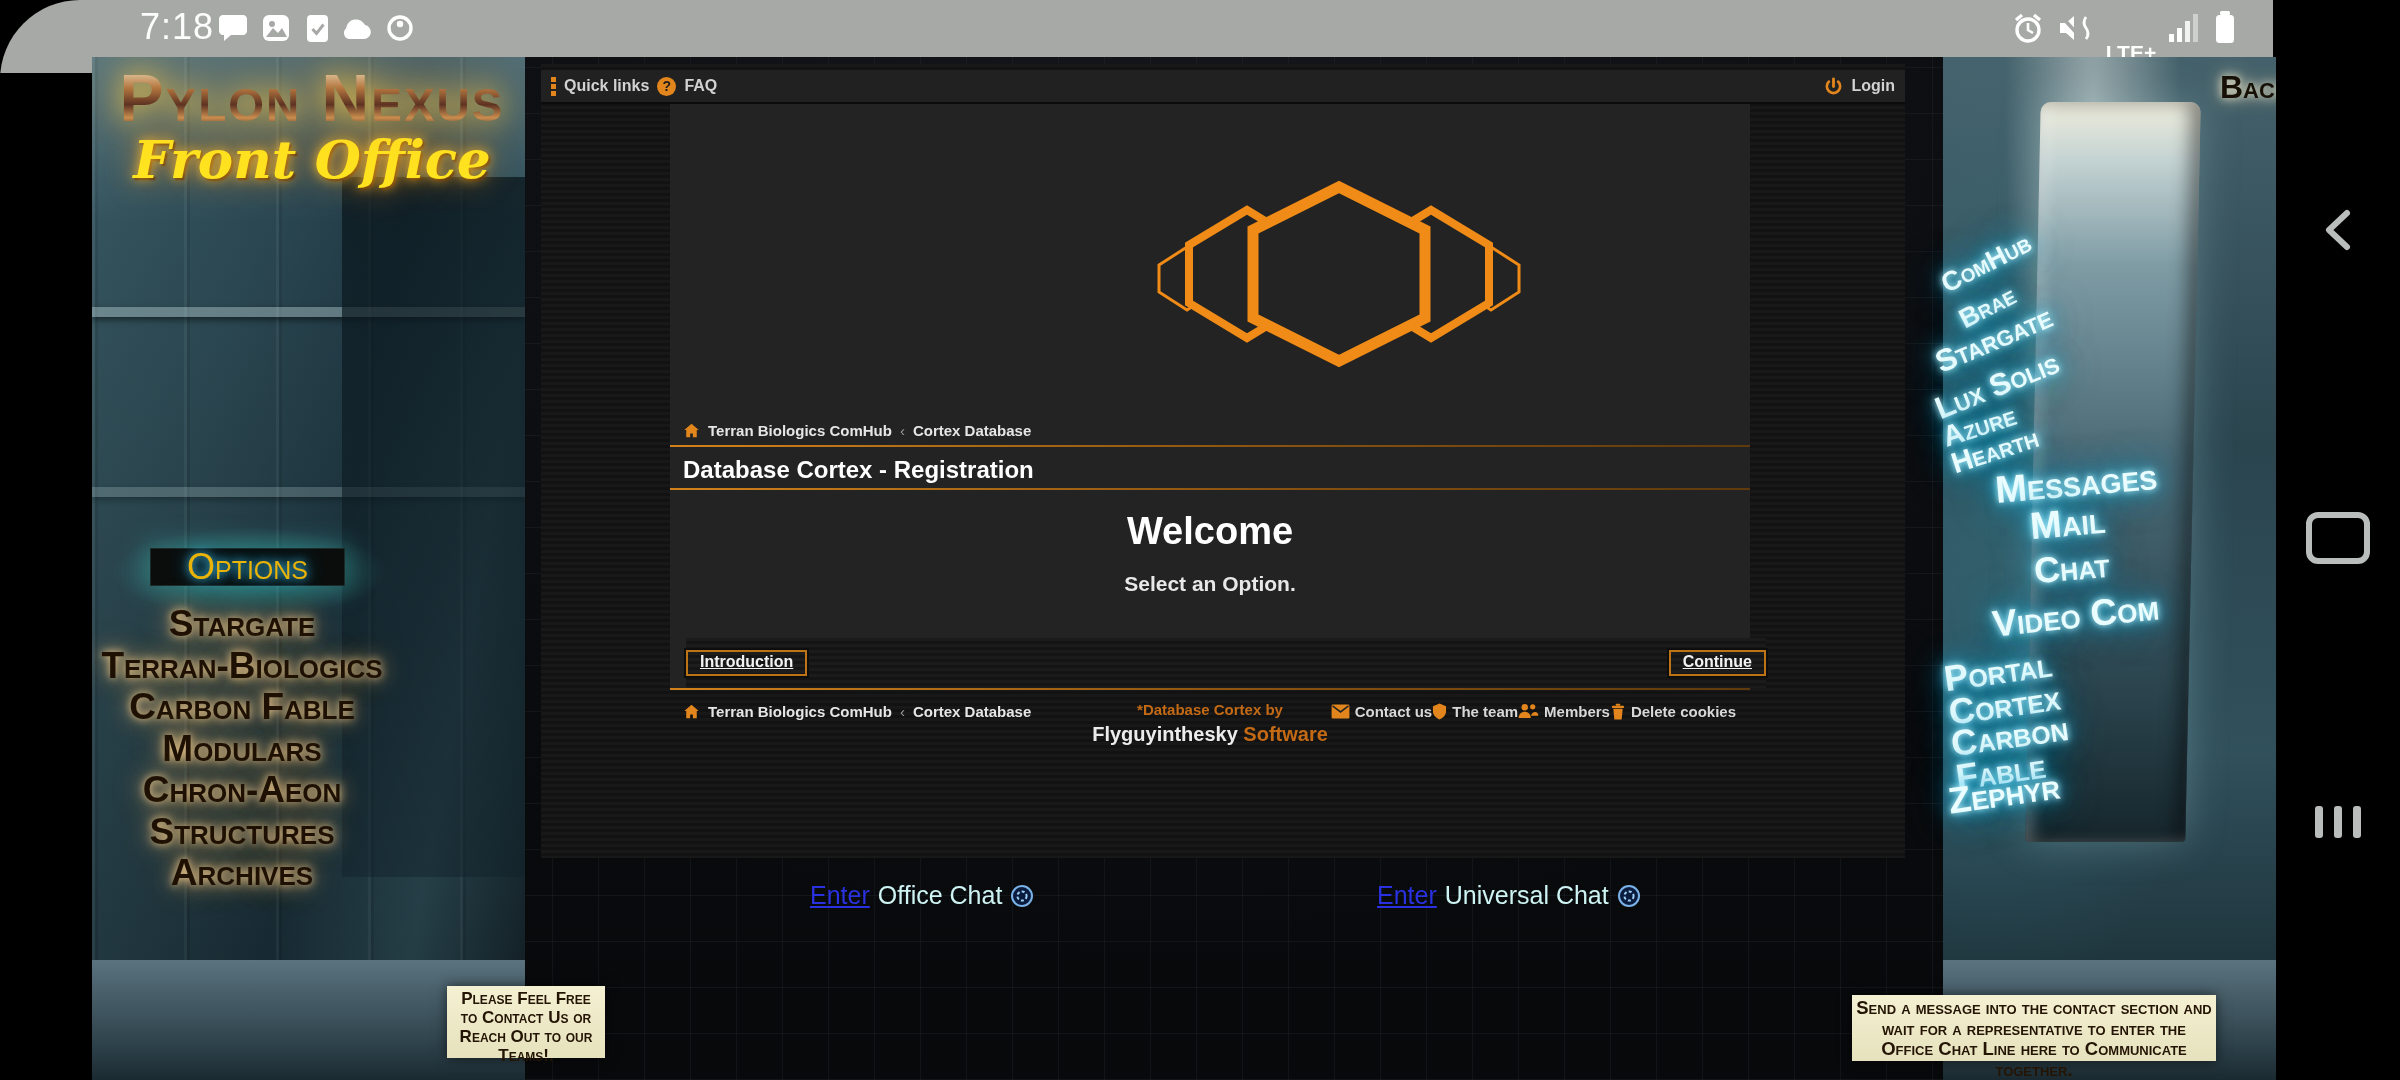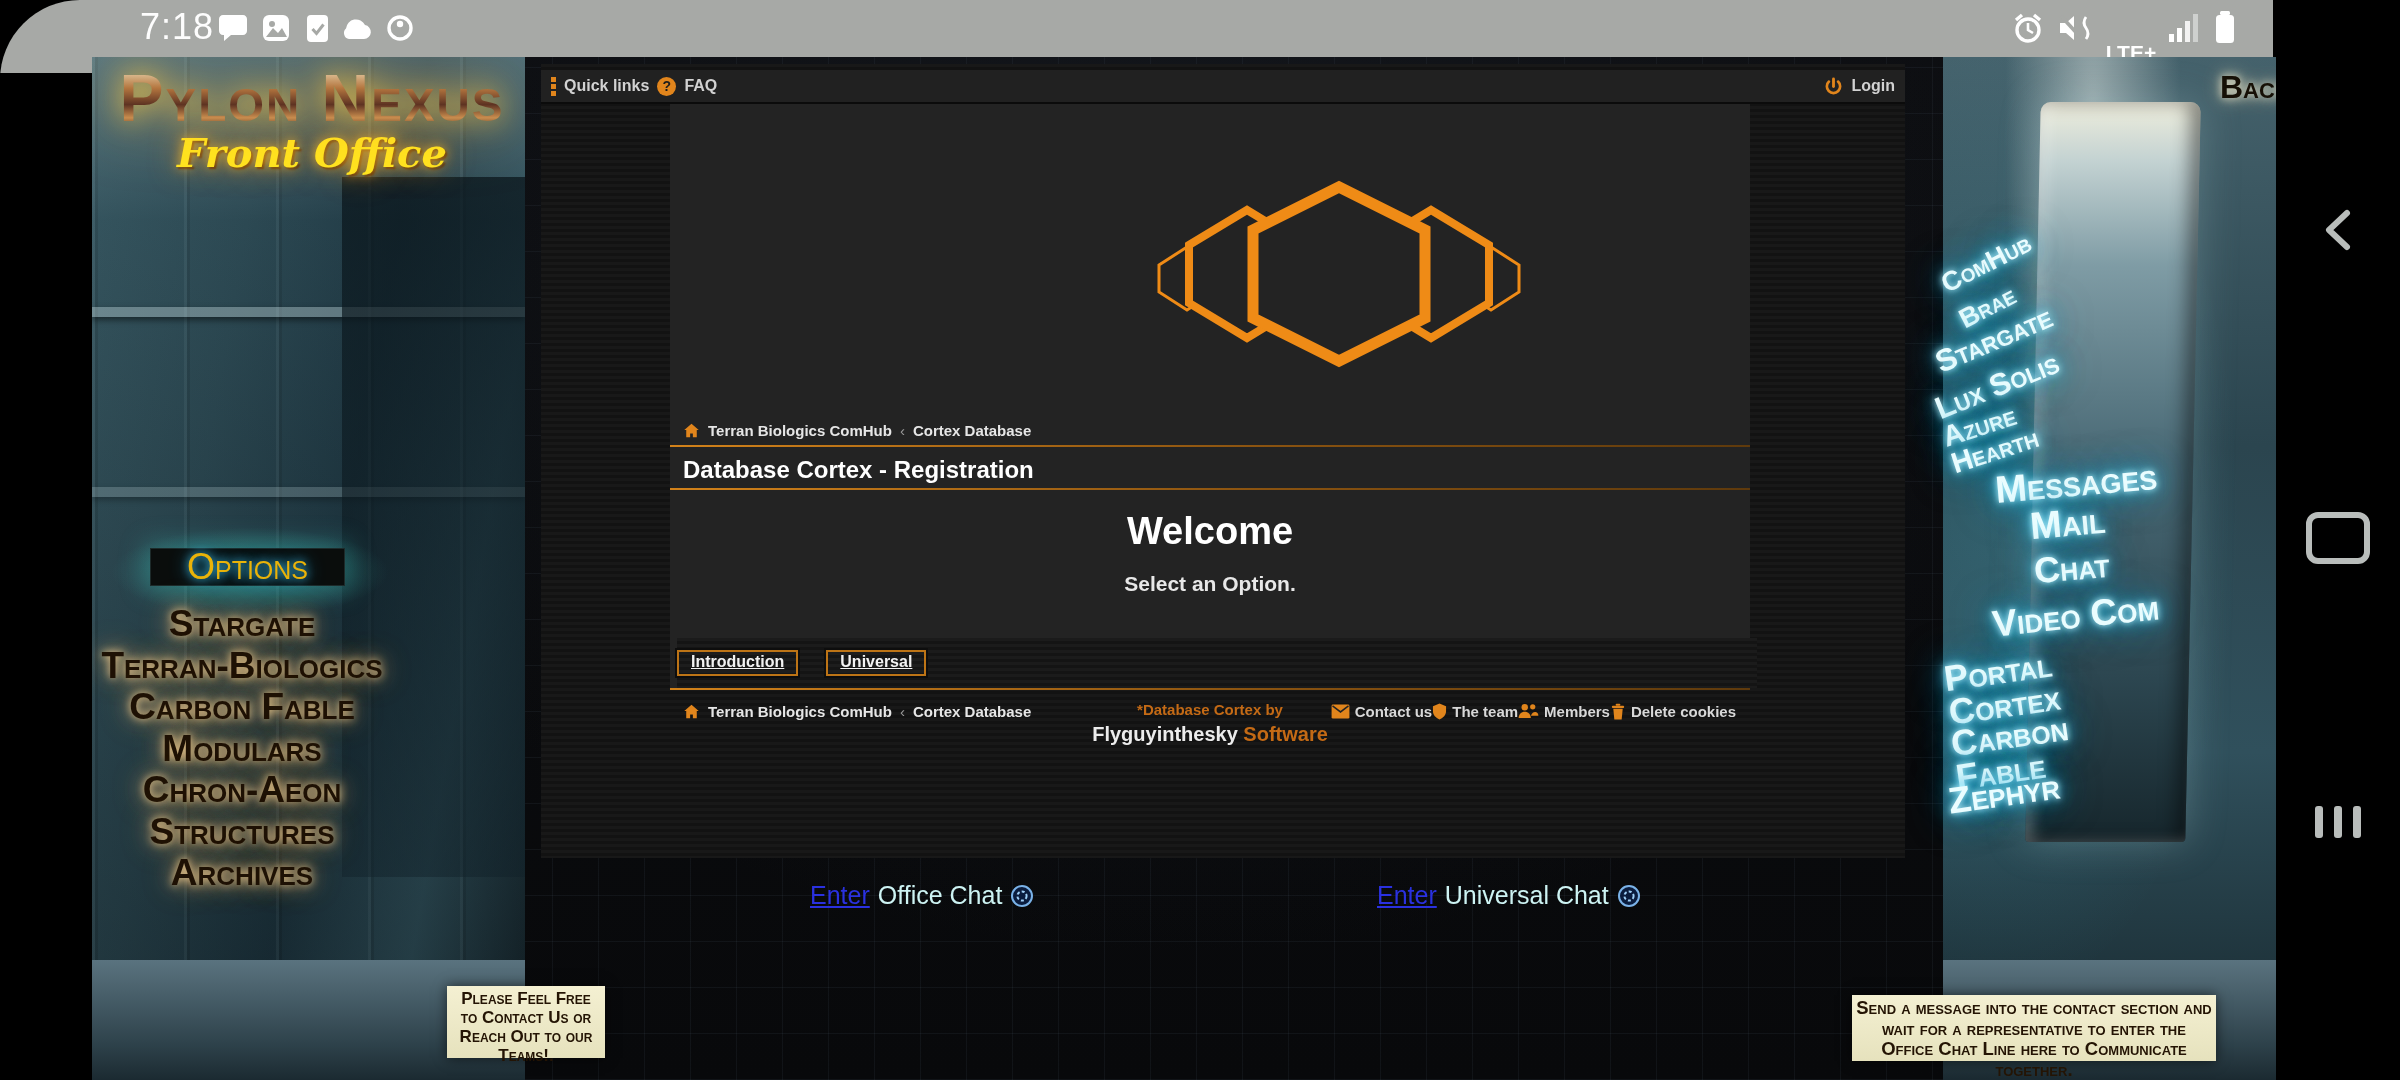--- a/index.html
+++ b/index.html
@@ -48,21 +48,21 @@
     box-shadow:0 0 40px rgba(190,230,235,.25), inset 8px 0 14px rgba(255,255,255,.25), inset -10px 0 18px rgba(0,0,0,.45);
     border-radius:10px 10px 4px 4px;transform:skewX(-1.2deg);}
   .floor{bottom:0;height:120px;width:100%;background:linear-gradient(180deg,#5a737f,#2e424b 70%,#1b2a31);}
 
   
   .logo{position:absolute;left:10px;top:8px;width:420px;text-align:center;}
   .logo-main{font-size:66px;font-weight:bold;font-variant:small-caps;letter-spacing:2px;line-height:1.0;
     background:linear-gradient(180deg,#f3e6c2 0%,#b4763f 35%,#5e3322 60%,#c98d4e 80%,#3c1f14 100%);
     -webkit-background-clip:text;background-clip:text;color:#a06a38;-webkit-text-fill-color:transparent;
     filter:drop-shadow(0 0 14px rgba(255,205,70,.95)) drop-shadow(0 0 30px rgba(255,170,40,.55));}
-  .logo-sub{font-family:"DejaVu Serif",serif;font-style:italic;font-weight:bold;font-size:40px;line-height:1.0;
+  .logo-sub{font-family:"DejaVu Serif",serif;font-style:italic;font-weight:bold;font-size:53px;line-height:1.0;
     color:#ffe41f;margin-top:2px;
     text-shadow:0 0 12px rgba(255,190,40,.95),0 0 30px rgba(255,150,30,.8),2px 2px 2px rgba(60,20,0,.9);}
 
   
   .options-glow{position:absolute;left:18px;top:470px;width:280px;height:90px;
     background:radial-gradient(ellipse,rgba(70,215,200,.40),transparent 70%);}
   .options-btn{position:absolute;left:58px;top:491px;width:193px;height:36px;background:#0a0d0c;
     border:1px solid #1d2a2a;display:flex;align-items:center;justify-content:center;
     box-shadow:0 0 26px 6px rgba(60,200,190,.30);}
   .options-btn span{font-variant:small-caps;font-weight:normal;font-size:36px;color:#eab308;line-height:1;
@@ -104,23 +104,23 @@
   .dots i{display:block;width:5px;height:5px;background:#e1851c;margin:2px 0;}
   .f-col{position:absolute;left:129px;top:40px;width:1080px;height:586px;background:#232323;}
   .hexlogo{position:absolute;left:477px;top:66px;cursor:pointer;}
   .crumb-row{position:absolute;left:0;width:100%;display:flex;align-items:center;gap:8px;padding-left:13px;box-sizing:border-box;}
   .crumb-row .b{color:#e6e6e6;font-weight:bold;font-size:15px;cursor:pointer;}
   .crumb-row .s{color:#9a9a9a;font-size:15px;}
   .hr{position:absolute;left:0;width:100%;height:2px;background:linear-gradient(90deg,#d2821a,#8a5310 55%,#5f3a0c);}
   .f-title{position:absolute;left:13px;top:352px;font-size:24px;font-weight:bold;color:#ffffff;}
   .f-welcome{position:absolute;left:0;top:406px;width:100%;text-align:center;font-size:38px;font-weight:bold;color:#fff;}
   .f-sub{position:absolute;left:0;top:468px;width:100%;text-align:center;font-size:21px;font-weight:bold;color:#e8e8e8;}
-  .btn-band{position:absolute;left:7px;top:534px;width:100%;height:50px;
+  .btn-band{position:absolute;left:16px;top:534px;width:100%;height:50px;
     background:repeating-linear-gradient(180deg,#1b1b1b 0 3px,#141414 3px 6px);
-    display:flex;align-items:center;justify-content:flex-start;gap:28px;}
+    display:flex;align-items:center;justify-content:space-between;}
   .f-btn{background:repeating-linear-gradient(180deg,#1d1d1d 0 3px,#151515 3px 6px);
     border:2px solid #bd7416;outline:2px solid #0d0d0d;color:#f2f2f2;font-weight:bold;font-size:16px;
     text-decoration:underline;padding:1px 12px 3px;cursor:pointer;font-family:"Liberation Sans",sans-serif;}
   .f-footer{position:absolute;left:0;top:588px;width:100%;height:38px;display:flex;align-items:center;justify-content:space-between;
     padding:0 14px 0 13px;box-sizing:border-box;}
   .f-footer .links{display:flex;align-items:center;}
   .f-footer .lk{display:flex;align-items:center;gap:5px;color:#d8d8d8;font-weight:bold;font-size:15px;cursor:pointer;}
   .credit{position:absolute;left:129px;top:637px;width:1080px;text-align:center;line-height:1.25;}
   .credit .c1{color:#c46a15;font-weight:bold;font-size:15px;display:block;}
   .credit .c2{font-weight:bold;font-size:20px;cursor:pointer;display:block;margin-top:2px;}
@@ -304,21 +304,21 @@
         <div class="hr" style="top:341px"></div>
 
         <div class="f-title">Database Cortex - Registration</div>
         <div class="hr" style="top:384px"></div>
 
         <div class="f-welcome">Welcome</div>
         <div class="f-sub">Select an Option.</div>
 
         <div class="btn-band">
           <button class="f-btn">Introduction</button>
-          <button class="f-btn">Universal</button>
+          <button class="f-btn">Continue</button>
         </div>
         <div class="hr" style="top:584px"></div>
 
         <div class="f-footer">
           <div class="f-nav-g">
             <svg width="17" height="17" viewBox="0 0 20 20">
                 <path class="oi" d="M10 2 1.5 9.5h2.3V18h4.6v-4.5h3.2V18h4.6V9.5h2.3z"></path>
               </svg>
             <span class="b" style="color:#e6e6e6;font-weight:bold;font-size:15px">Terran Biologics ComHub</span>
             <span class="s" style="color:#9a9a9a;font-size:15px">‹</span>

